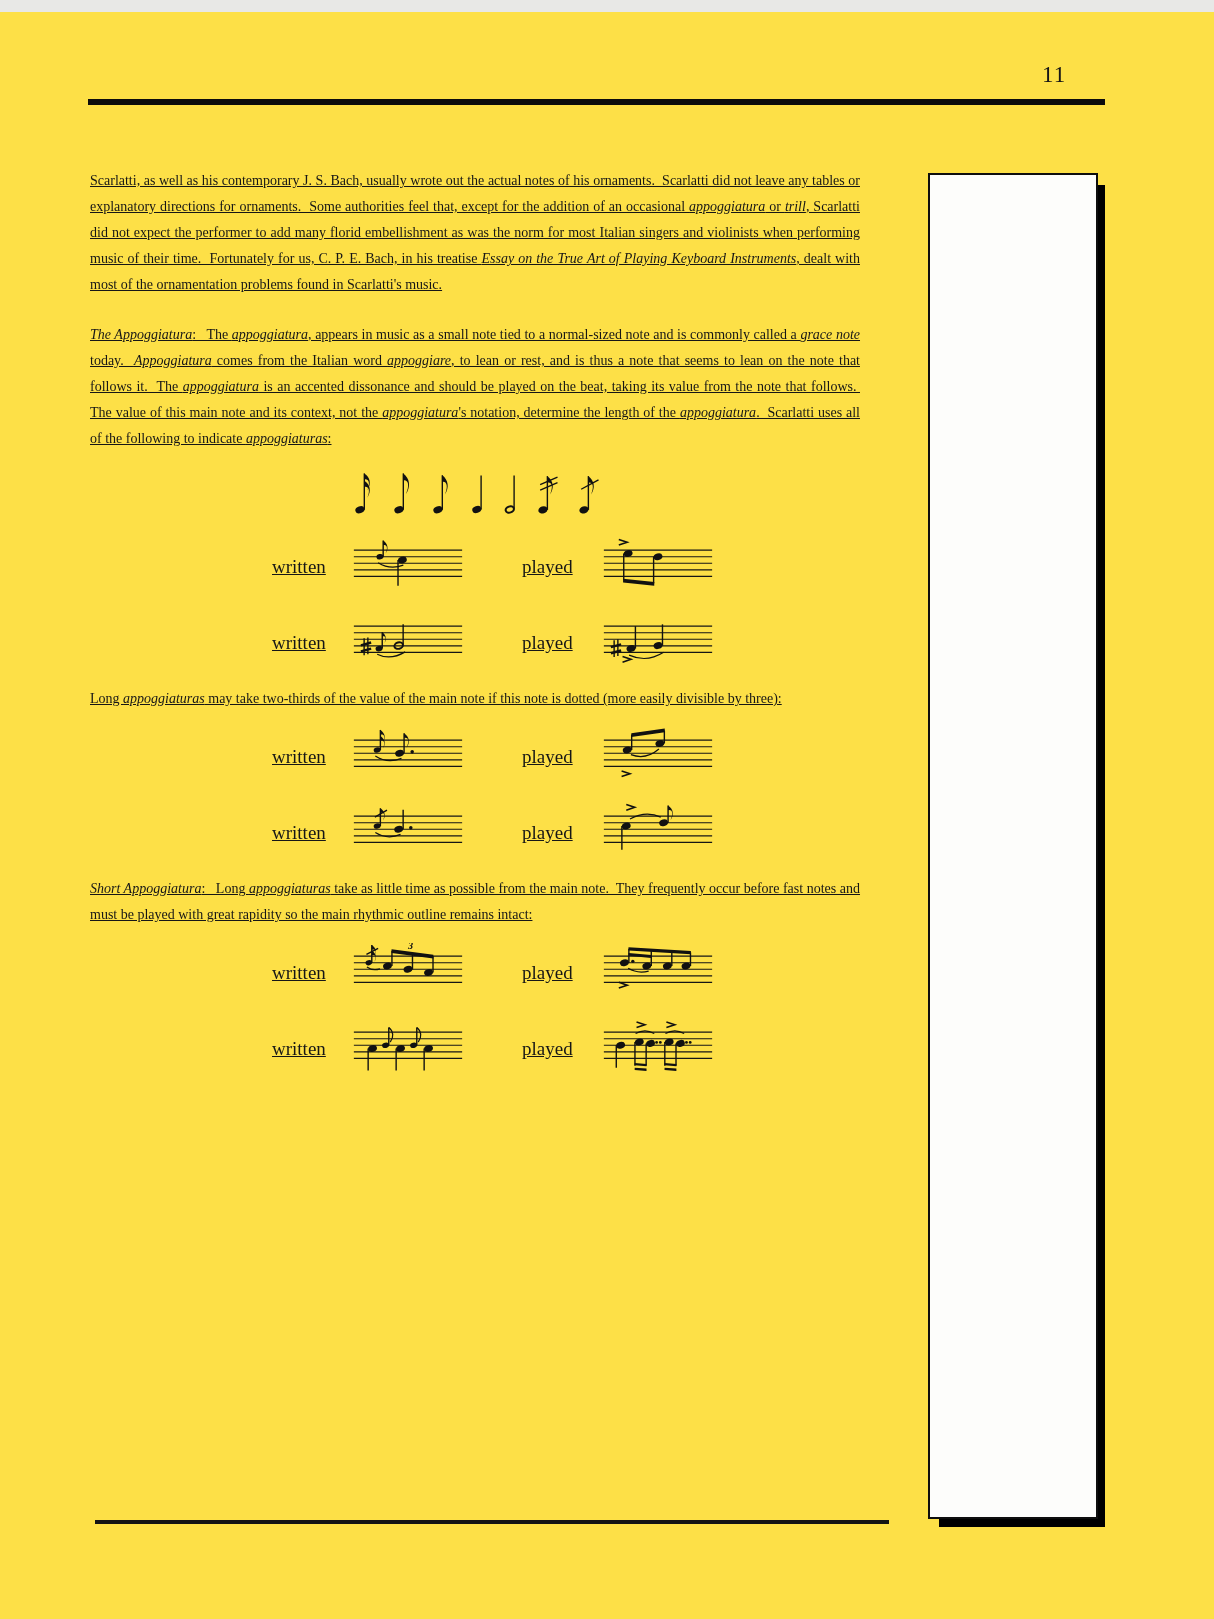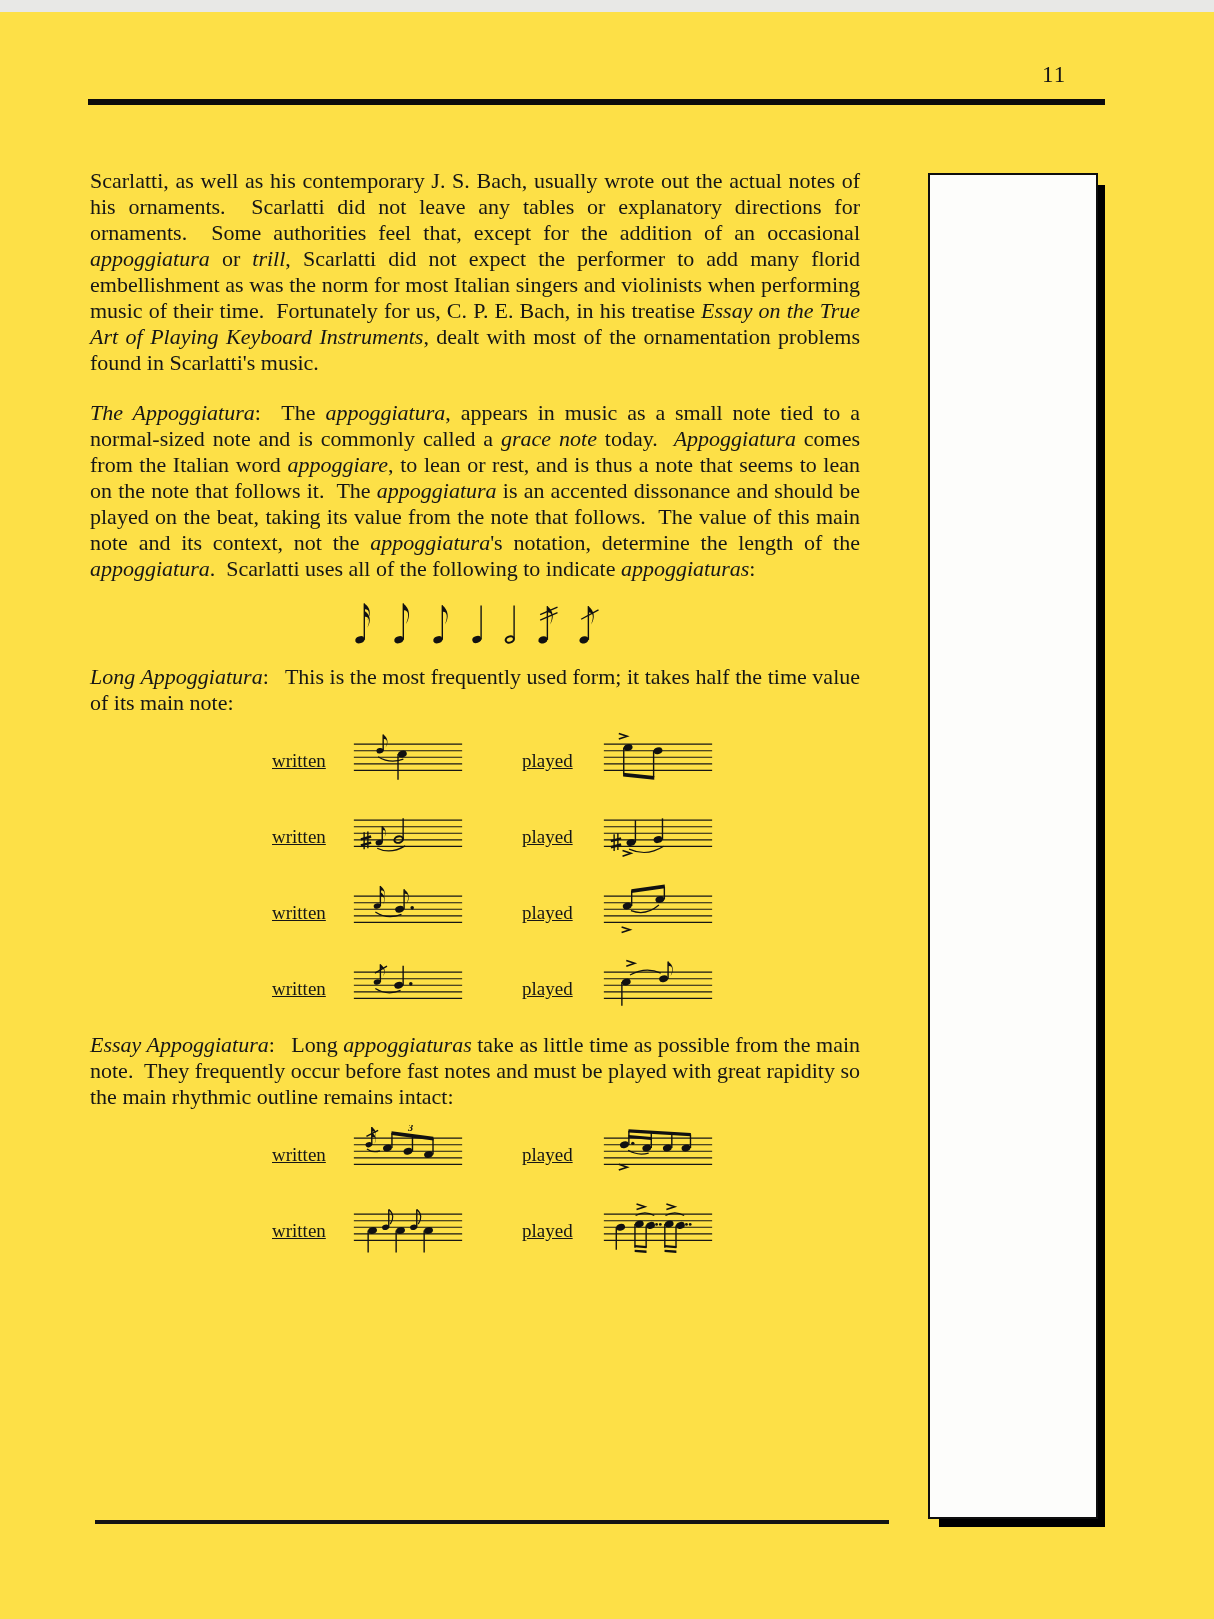--- a/index.html
+++ b/index.html
@@ -30,22 +30,22 @@
     box-shadow:9px 10px 0 -2px #000;
   }
   .column{
     position:absolute;left:90px;top:156px;width:770px;
   }
   h1.heading{
     font-size:24px;font-style:italic;font-weight:bold;
     margin:0 0 3px 0;line-height:30px;
   }
   p.body{
-    font-size:22px;line-height:26px;
-    text-align:justify;margin:0 0 24px 0;
+    font-size:14px;line-height:26px;
+    text-align:justify;margin:0 0 24px 0;text-decoration:underline;
   }
   p.tight{margin-bottom:12px;}
   i{font-style:italic;}
   .symbol-row{
     display:flex;align-items:flex-end;gap:11px;
     margin:4px 0 14px 262px;height:56px;
   }
   .symbol-row svg{display:block;}
   .note-ink{fill:#111;}
   .note-stroke{stroke:#111;fill:none;}
@@ -116,21 +116,20 @@
       </svg>
       <svg width="30" height="54" viewBox="0 0 32 56">
         <ellipse class="note-ink" cx="8.5" cy="46" rx="5" ry="3.7" transform="rotate(-18 8.5 46)"></ellipse>
         <line class="stem" x1="13.2" y1="46" x2="13.2" y2="10"></line>
         <path class="note-ink" d="M13.2,10 C19.5,15 21,22 16,29.5 C20,20.5 17.5,16 13.2,17 Z"></path>
         <line class="stem" x1="5.5" y1="24" x2="24" y2="14"></line>
       </svg>
     </div>
 
 
-    <p class="body tight"><i>Long Appoggiatura</i><span>:  This is the most frequently used form; it takes half the time value of its main note:</span></p>
 
     <div class="ex-row">
       <span class="ex-label">written</span>
       <svg class="staff" width="112" height="60" viewBox="0 0 120 64">
           <g>
             <line x1="2" x2="118" y1="14" y2="14" class="sl"></line>
             <line x1="2" x2="118" y1="21" y2="21" class="sl"></line>
             <line x1="2" x2="118" y1="28" y2="28" class="sl"></line>
             <line x1="2" x2="118" y1="35" y2="35" class="sl"></line>
             <line x1="2" x2="118" y1="42" y2="42" class="sl"></line>
@@ -202,20 +201,21 @@
         </g>
         <ellipse class="note-ink" cx="31" cy="38" rx="4.8" ry="3.6" transform="rotate(-15 31 38)"></ellipse>
         <line class="stem" x1="35.8" y1="38" x2="35.8" y2="14"></line>
         <ellipse class="note-ink" cx="60" cy="34.8" rx="4.8" ry="3.6" transform="rotate(-15 60 34.8)"></ellipse>
         <line class="stem" x1="64.8" y1="34.8" x2="64.8" y2="12"></line>
         <path class="acc" d="M22,46.5 L31,49.5 L22,52.5"></path>
         <path class="thin" d="M29,45 Q48,53.5 66,42"></path>
       </svg>
     </div>
 
+    <p class="body tight section-gap"><span>Long </span><i>appoggiaturas</i><span> may take two-thirds of the value of the main note if this note is dotted (more easily divisible by three):</span></p>
 
     <div class="ex-row">
       <span class="ex-label">written</span>
       <svg class="staff" width="112" height="60" viewBox="0 0 120 64">
           <g>
             <line x1="2" x2="118" y1="14" y2="14" class="sl"></line>
             <line x1="2" x2="118" y1="21" y2="21" class="sl"></line>
             <line x1="2" x2="118" y1="28" y2="28" class="sl"></line>
             <line x1="2" x2="118" y1="35" y2="35" class="sl"></line>
             <line x1="2" x2="118" y1="42" y2="42" class="sl"></line>
@@ -282,21 +282,21 @@
         <path class="acc" d="M26,1.5 L35,4.5 L26,7.5"></path>
         <ellipse class="note-ink" cx="26" cy="24.5" rx="4.8" ry="3.6" transform="rotate(-15 26 24.5)"></ellipse>
         <line class="stem" x1="21.3" y1="24.5" x2="21.3" y2="50"></line>
         <path class="thin" d="M30,17 Q47,7.5 63,15"></path>
         <ellipse class="note-ink" cx="66" cy="21" rx="4.8" ry="3.6" transform="rotate(-15 66 21)"></ellipse>
         <line class="stem" x1="70.8" y1="21" x2="70.8" y2="2.5"></line>
         <path class="note-ink" d="M70.8,2.5 C76.5,6.5 77.5,12.5 73.5,18 C77,10 75,6.5 70.8,7.5 Z"></path>
       </svg>
     </div>
 
-    <p class="body tight section-gap"><i>Essay Appoggiatura</i><span>:  Long </span><i>appoggiaturas</i><span> take as little time as possible from the main note.&nbsp; They frequently occur before fast notes and must be played with great rapidity so the main rhythmic outline remains intact:</span></p>
+    <p class="body tight section-gap"><i>Short Appoggiatura</i><span>:  Long </span><i>appoggiaturas</i><span> take as little time as possible from the main note.&nbsp; They frequently occur before fast notes and must be played with great rapidity so the main rhythmic outline remains intact:</span></p>
 
     <div class="ex-row">
       <span class="ex-label">written</span>
       <svg class="staff" width="112" height="60" viewBox="0 0 120 64">
           <g>
             <line x1="2" x2="118" y1="14" y2="14" class="sl"></line>
             <line x1="2" x2="118" y1="21" y2="21" class="sl"></line>
             <line x1="2" x2="118" y1="28" y2="28" class="sl"></line>
             <line x1="2" x2="118" y1="35" y2="35" class="sl"></line>
             <line x1="2" x2="118" y1="42" y2="42" class="sl"></line>

